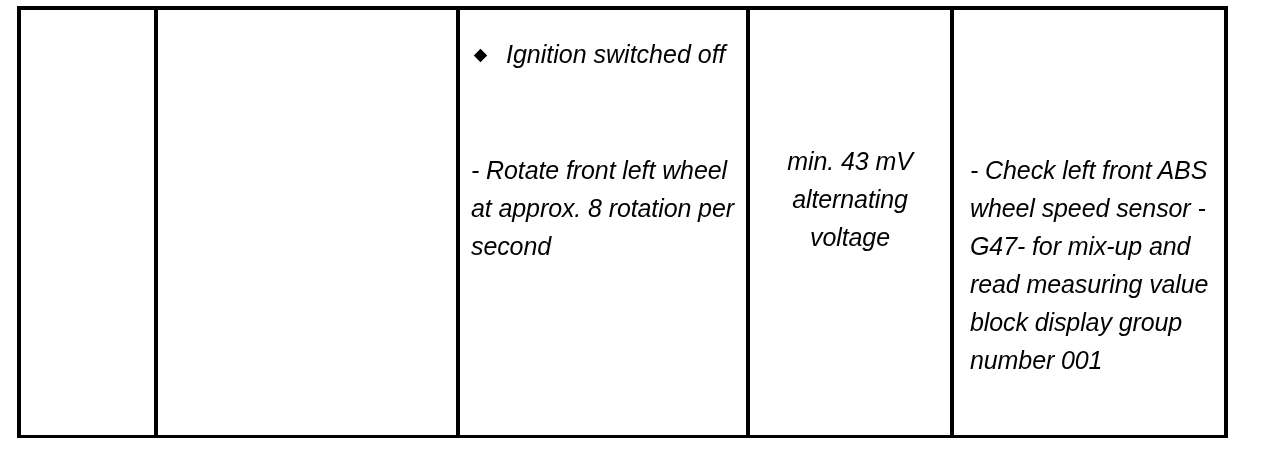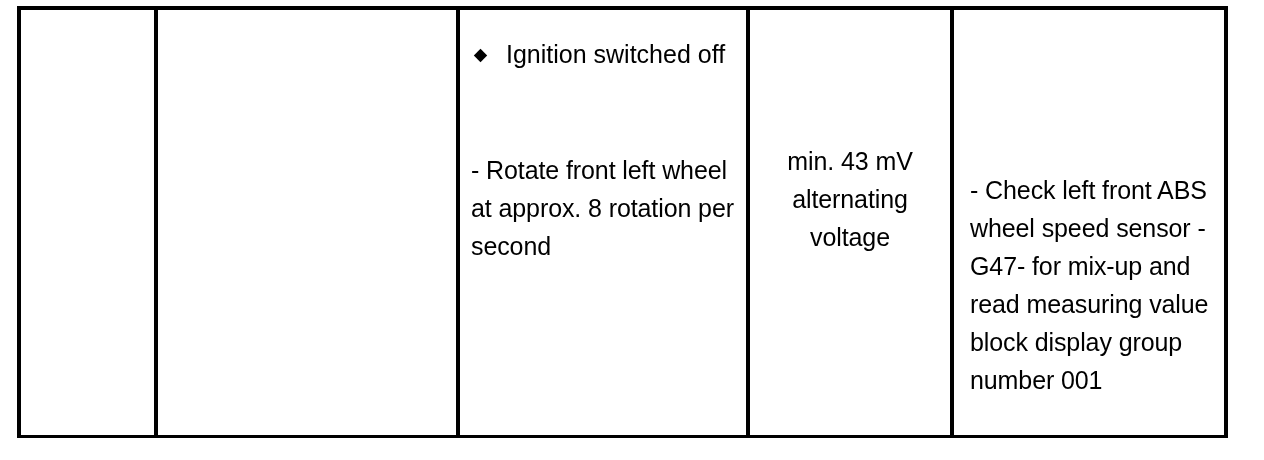--- a/index.html
+++ b/index.html
@@ -31,20 +31,21 @@
     width: 1211px;
     height: 432px;
     box-sizing: border-box;
     border-left: 4px solid #000;
     border-right: 4px solid #000;
     border-top: 4px solid #000;
     border-bottom: 3px solid #000;
     display: flex;
     align-items: stretch;
     background: #ffffff;
+    font-style: italic;
   }
 
   .cell {
     box-sizing: border-box;
     position: relative;
     background: #ffffff;
     display: block;
     overflow: hidden;
   }
   .cell + .cell {
@@ -115,21 +116,20 @@
     top: 132px;
     text-align: center;
     width: auto;
   }
 
   
   .col5-note {
     left: 16px;
     top: 141px;
     width: 244px;
-    margin-top: 20px;
   }
 </style>
 </head>
 <body>
 
 <div class="sheet">
 
   <div class="table-frame">
 
     <div class="cell col-1">

